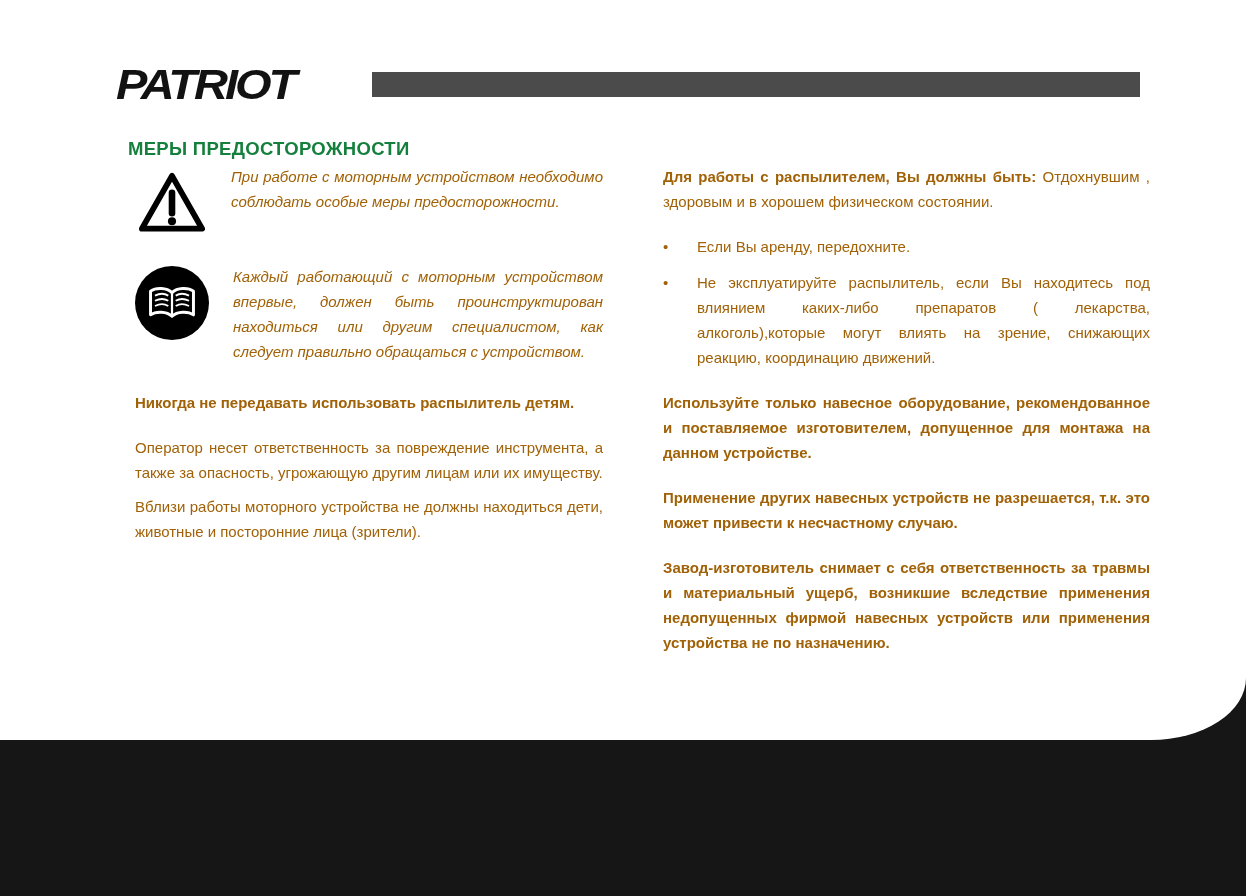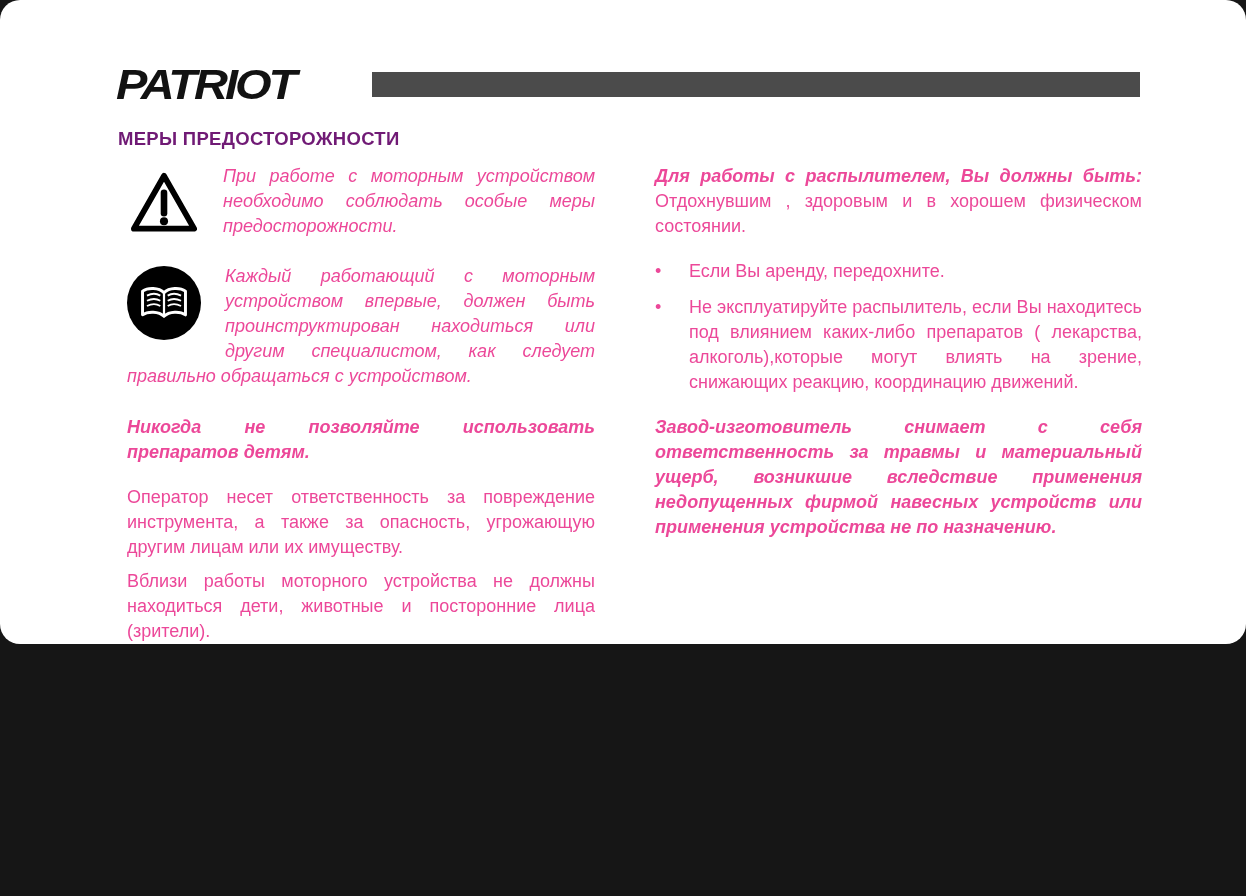--- a/index.html
+++ b/index.html
@@ -4,59 +4,59 @@
 <style>
   html, body { margin: 0; padding: 0; }
   body {
     width: 1246px; height: 896px;
     background: #161616;
     font-family: "Liberation Sans", "DejaVu Sans", sans-serif;
     color: #161616;
   }
   .page {
     position: relative;
-    width: 1246px; height: 644px;
+    width: 1246px; height: 740px;
     background: #ffffff;
     overflow: hidden;
     border-bottom-right-radius: 95px 62px;
-    border-radius: 20px;
   }
 
   
   .logo {
     position: absolute; left: 116px; top: 56px;
     font-size: 47px; font-weight: bold; font-style: italic;
     letter-spacing: -3px; color: #121212;
     transform: scaleY(0.92);
   }
   .logo-bar {
     position: absolute; left: 372px; top: 72px;
     width: 768px; height: 25px;
     background: #4b4b4b;
   }
   .heading {
     position: absolute; left: 118px; top: 128px;
-    margin: 0;
-    font-size: 18.5px; font-weight: bold; color: #701a75;
+    margin: 10px;
+    font-size: 18.5px; font-weight: bold; color: #15803d;
     letter-spacing: 0.3px;
   }
 
   
   .col {
     position: absolute; top: 164px;
-    font-size: 18px; line-height: 25px; color: #ec4899;
+    font-size: 15px; line-height: 25px; color: #a16207;
     hyphens: auto;
+    margin-left: 8px;
   }
   .col-left  { left: 127px; width: 468px; }
   .col-right { left: 655px; width: 487px; }
 
   .col p { margin: 0; }
   .just { text-align: justify; }
   .it   { font-style: italic; }
-  .bi   { font-weight: bold; font-style: italic; }
+  .bi   { font-weight: bold; }
 
   .iconpara { margin-bottom: 16px; }
   .iconpara::after { content: ""; display: block; clear: both; }
   .icon { display: block; float: left; }
   .icon.tri  { width: 66px; height: 74px; margin: 2px 26px 8px 4px; }
   .icon.book { width: 74px; height: 74px; margin: 2px 24px 24px 0; }
 
   .para-gap    { margin-bottom: 9px !important; }
   .block-gap   { margin-bottom: 20px !important; }
   .big-gap     { margin-bottom: 26px !important; }
@@ -114,40 +114,42 @@
           <path d="M27 47 C33 44, 40 44, 45 47" fill="none" stroke="#fff" stroke-width="2.5"></path>
           <path d="M27 54 C33 51, 40 51, 45 54" fill="none" stroke="#fff" stroke-width="2.5"></path>
           <path d="M55 40 C60 37, 67 37, 73 40" fill="none" stroke="#fff" stroke-width="2.5"></path>
           <path d="M55 47 C60 44, 67 44, 73 47" fill="none" stroke="#fff" stroke-width="2.5"></path>
           <path d="M55 54 C60 51, 67 51, 73 54" fill="none" stroke="#fff" stroke-width="2.5"></path>
         </svg>
       </span>
       <p class="it just">Каждый работающий с моторным устройством впервые, должен быть проинструктирован находиться или другим специалистом, как следует правильно обращаться с устройством.</p>
     </div>
 
-    <p class="bi just block-gap">Никогда не позволяйте использовать препаратов детям.</p>
+    <p class="bi just block-gap">Никогда не передавать использовать распылитель детям.</p>
 
     <p class="just para-gap">Оператор несет ответственность за повреждение инструмента, а также за опасность, угрожающую другим лицам или их имуществу.</p>
     <p class="just para-gap">Вблизи работы моторного устройства не должны находиться дети, животные и посторонние лица (зрители).</p>
 
   </section>
 
   <section class="col col-right">
 
     <p class="just block-gap"><span class="bi">Для работы с распылителем, Вы должны быть:</span><span> Отдохнувшим , здоровым и в  хорошем физическом состоянии.</span></p>
 
     <div class="bullet">
       <span class="dot">•</span>
       <span class="btxt">Если Вы аренду, передохните.</span>
     </div>
     <div class="bullet block-gap">
       <span class="dot">•</span>
       <span class="btxt">Не эксплуатируйте распылитель, если Вы находитесь под влиянием каких-либо препаратов  ( лекарства, алкоголь),которые могут влиять на зрение, снижающих реакцию, координацию движений.</span>
     </div>
 
+    <p class="bi just block-gap">Используйте только навесное оборудование, рекомендованное и поставляемое изготовителем, допущенное для монтажа на данном устройстве.</p>
+    <p class="bi just block-gap">Применение других навесных устройств не разрешается, т.к. это может привести к несчастному случаю.</p>
     <p class="bi just">Завод-изготовитель снимает с себя ответственность за травмы и материальный ущерб, возникшие вследствие применения недопущенных фирмой навесных устройств или применения устройства не по назначению.</p>
 
   </section>
 
   <div class="page-tab">
     <span>6</span>
   </div>
 
 </div>
 

